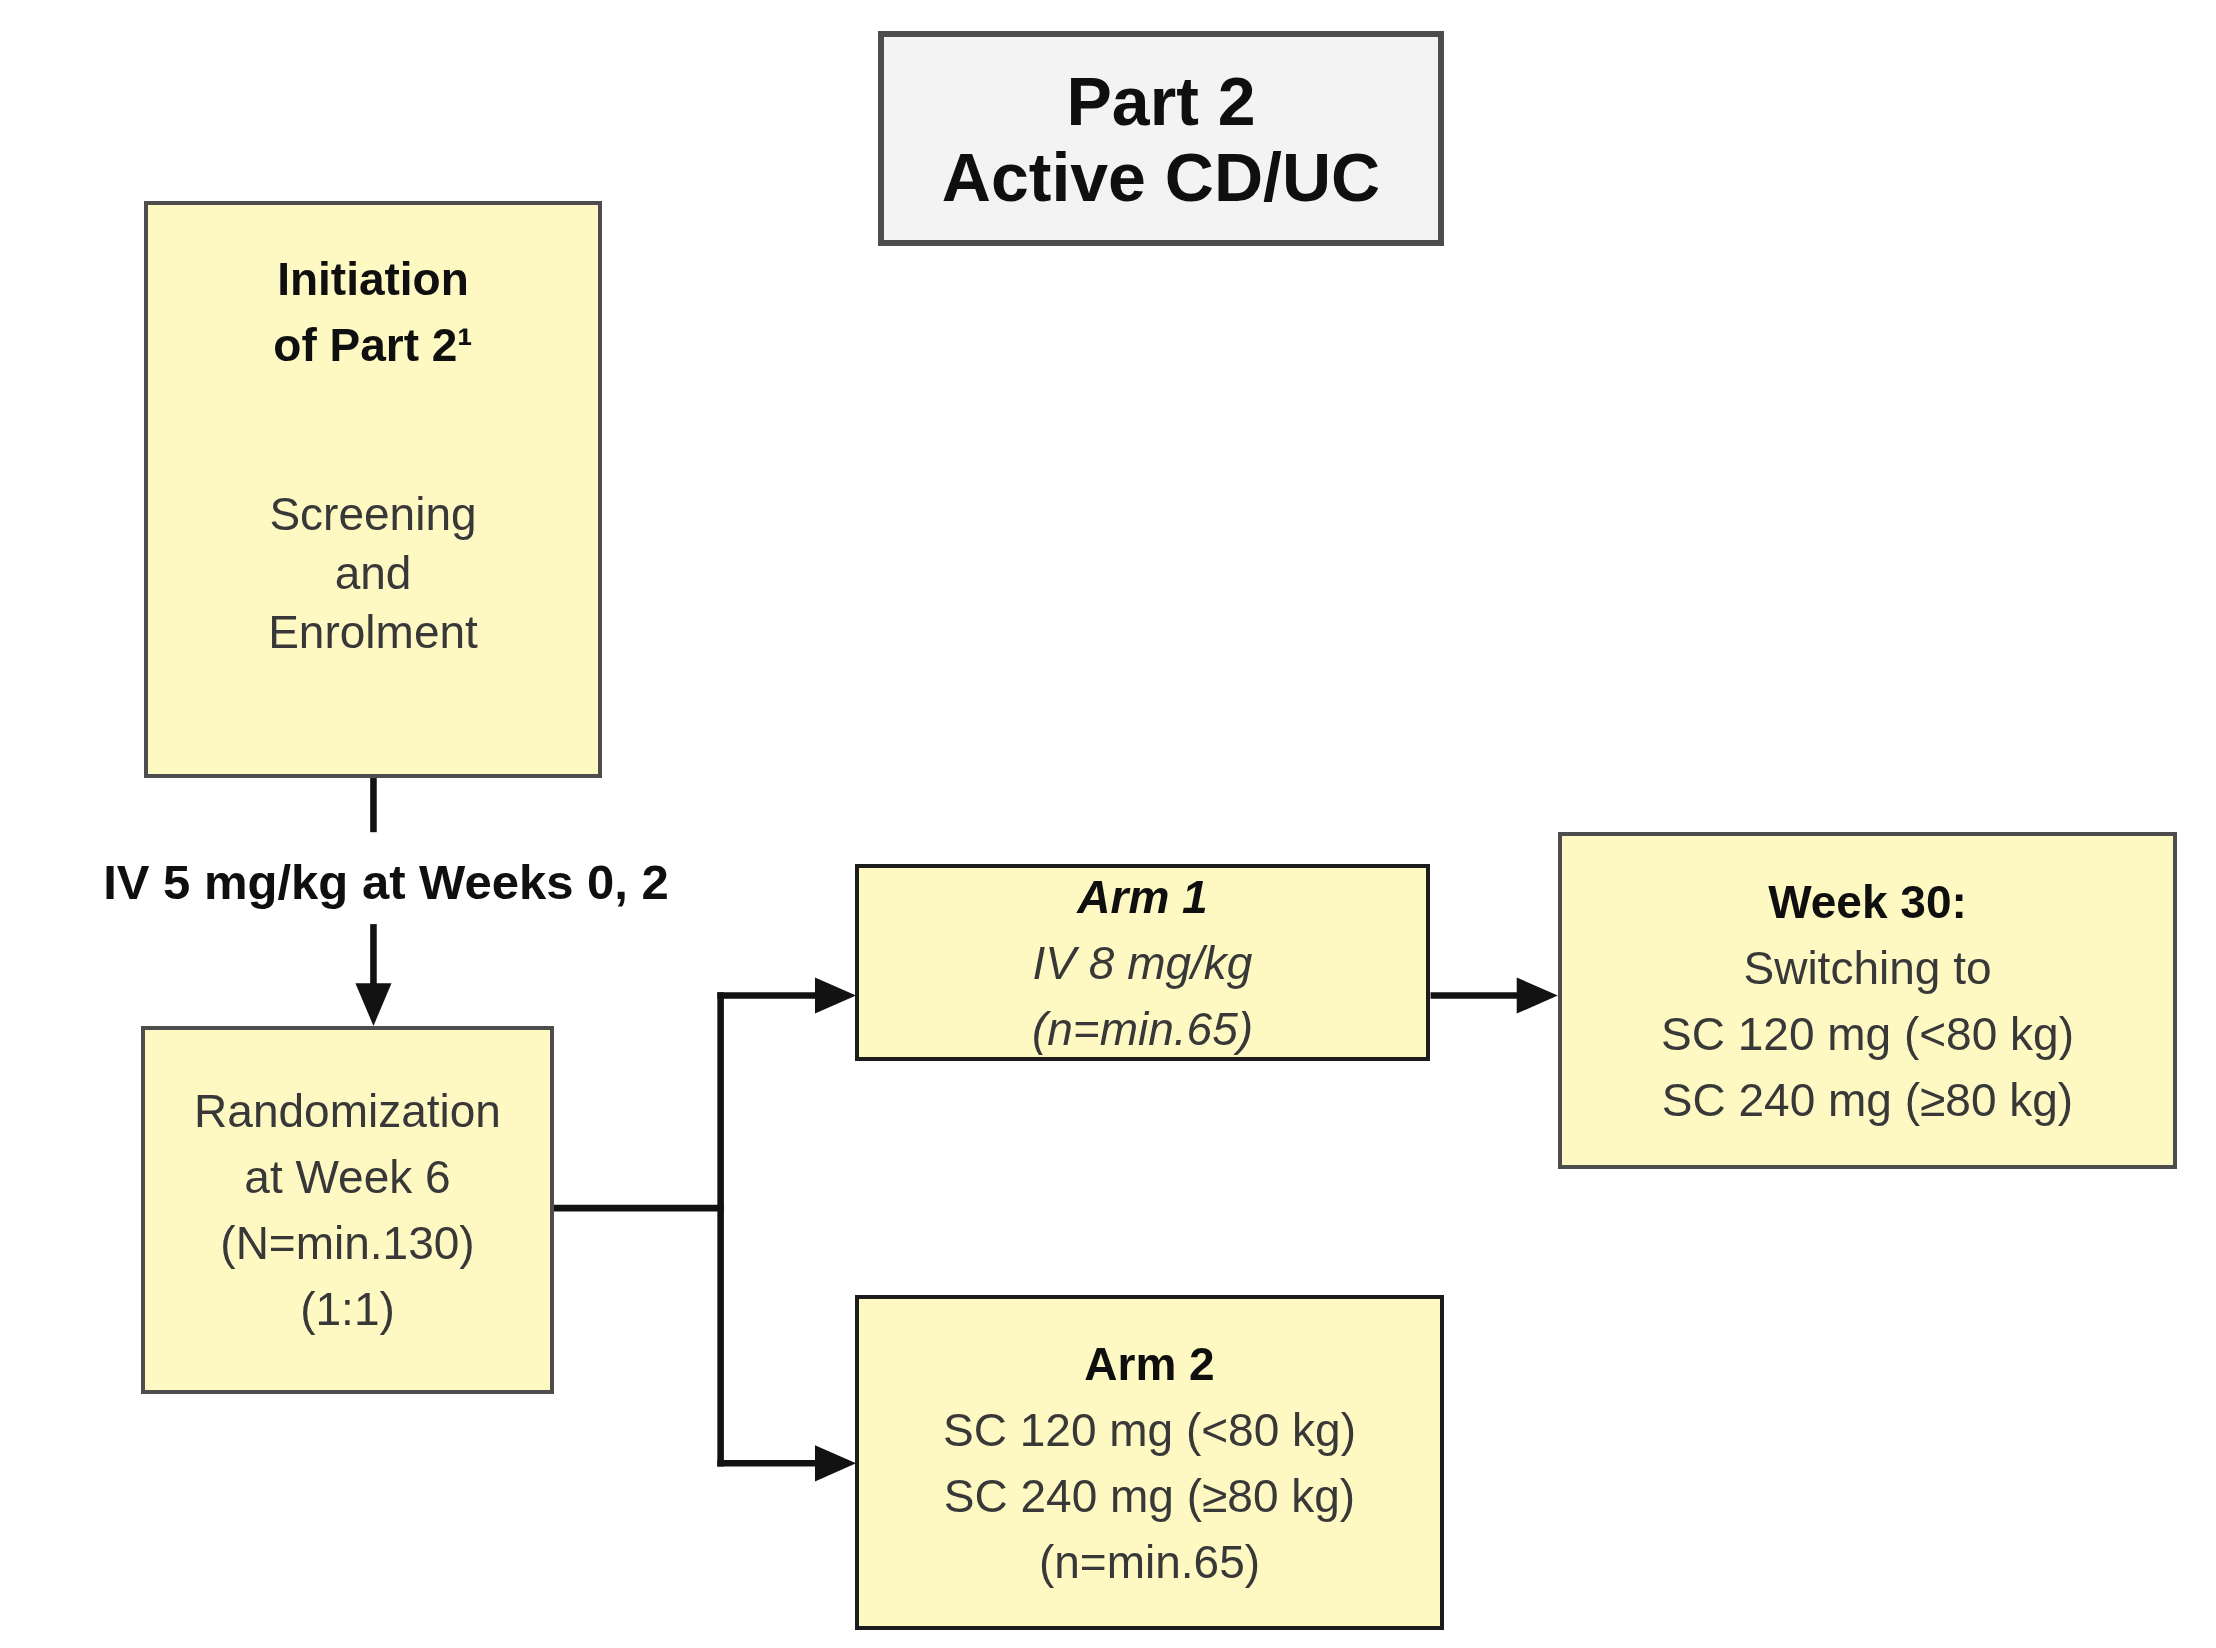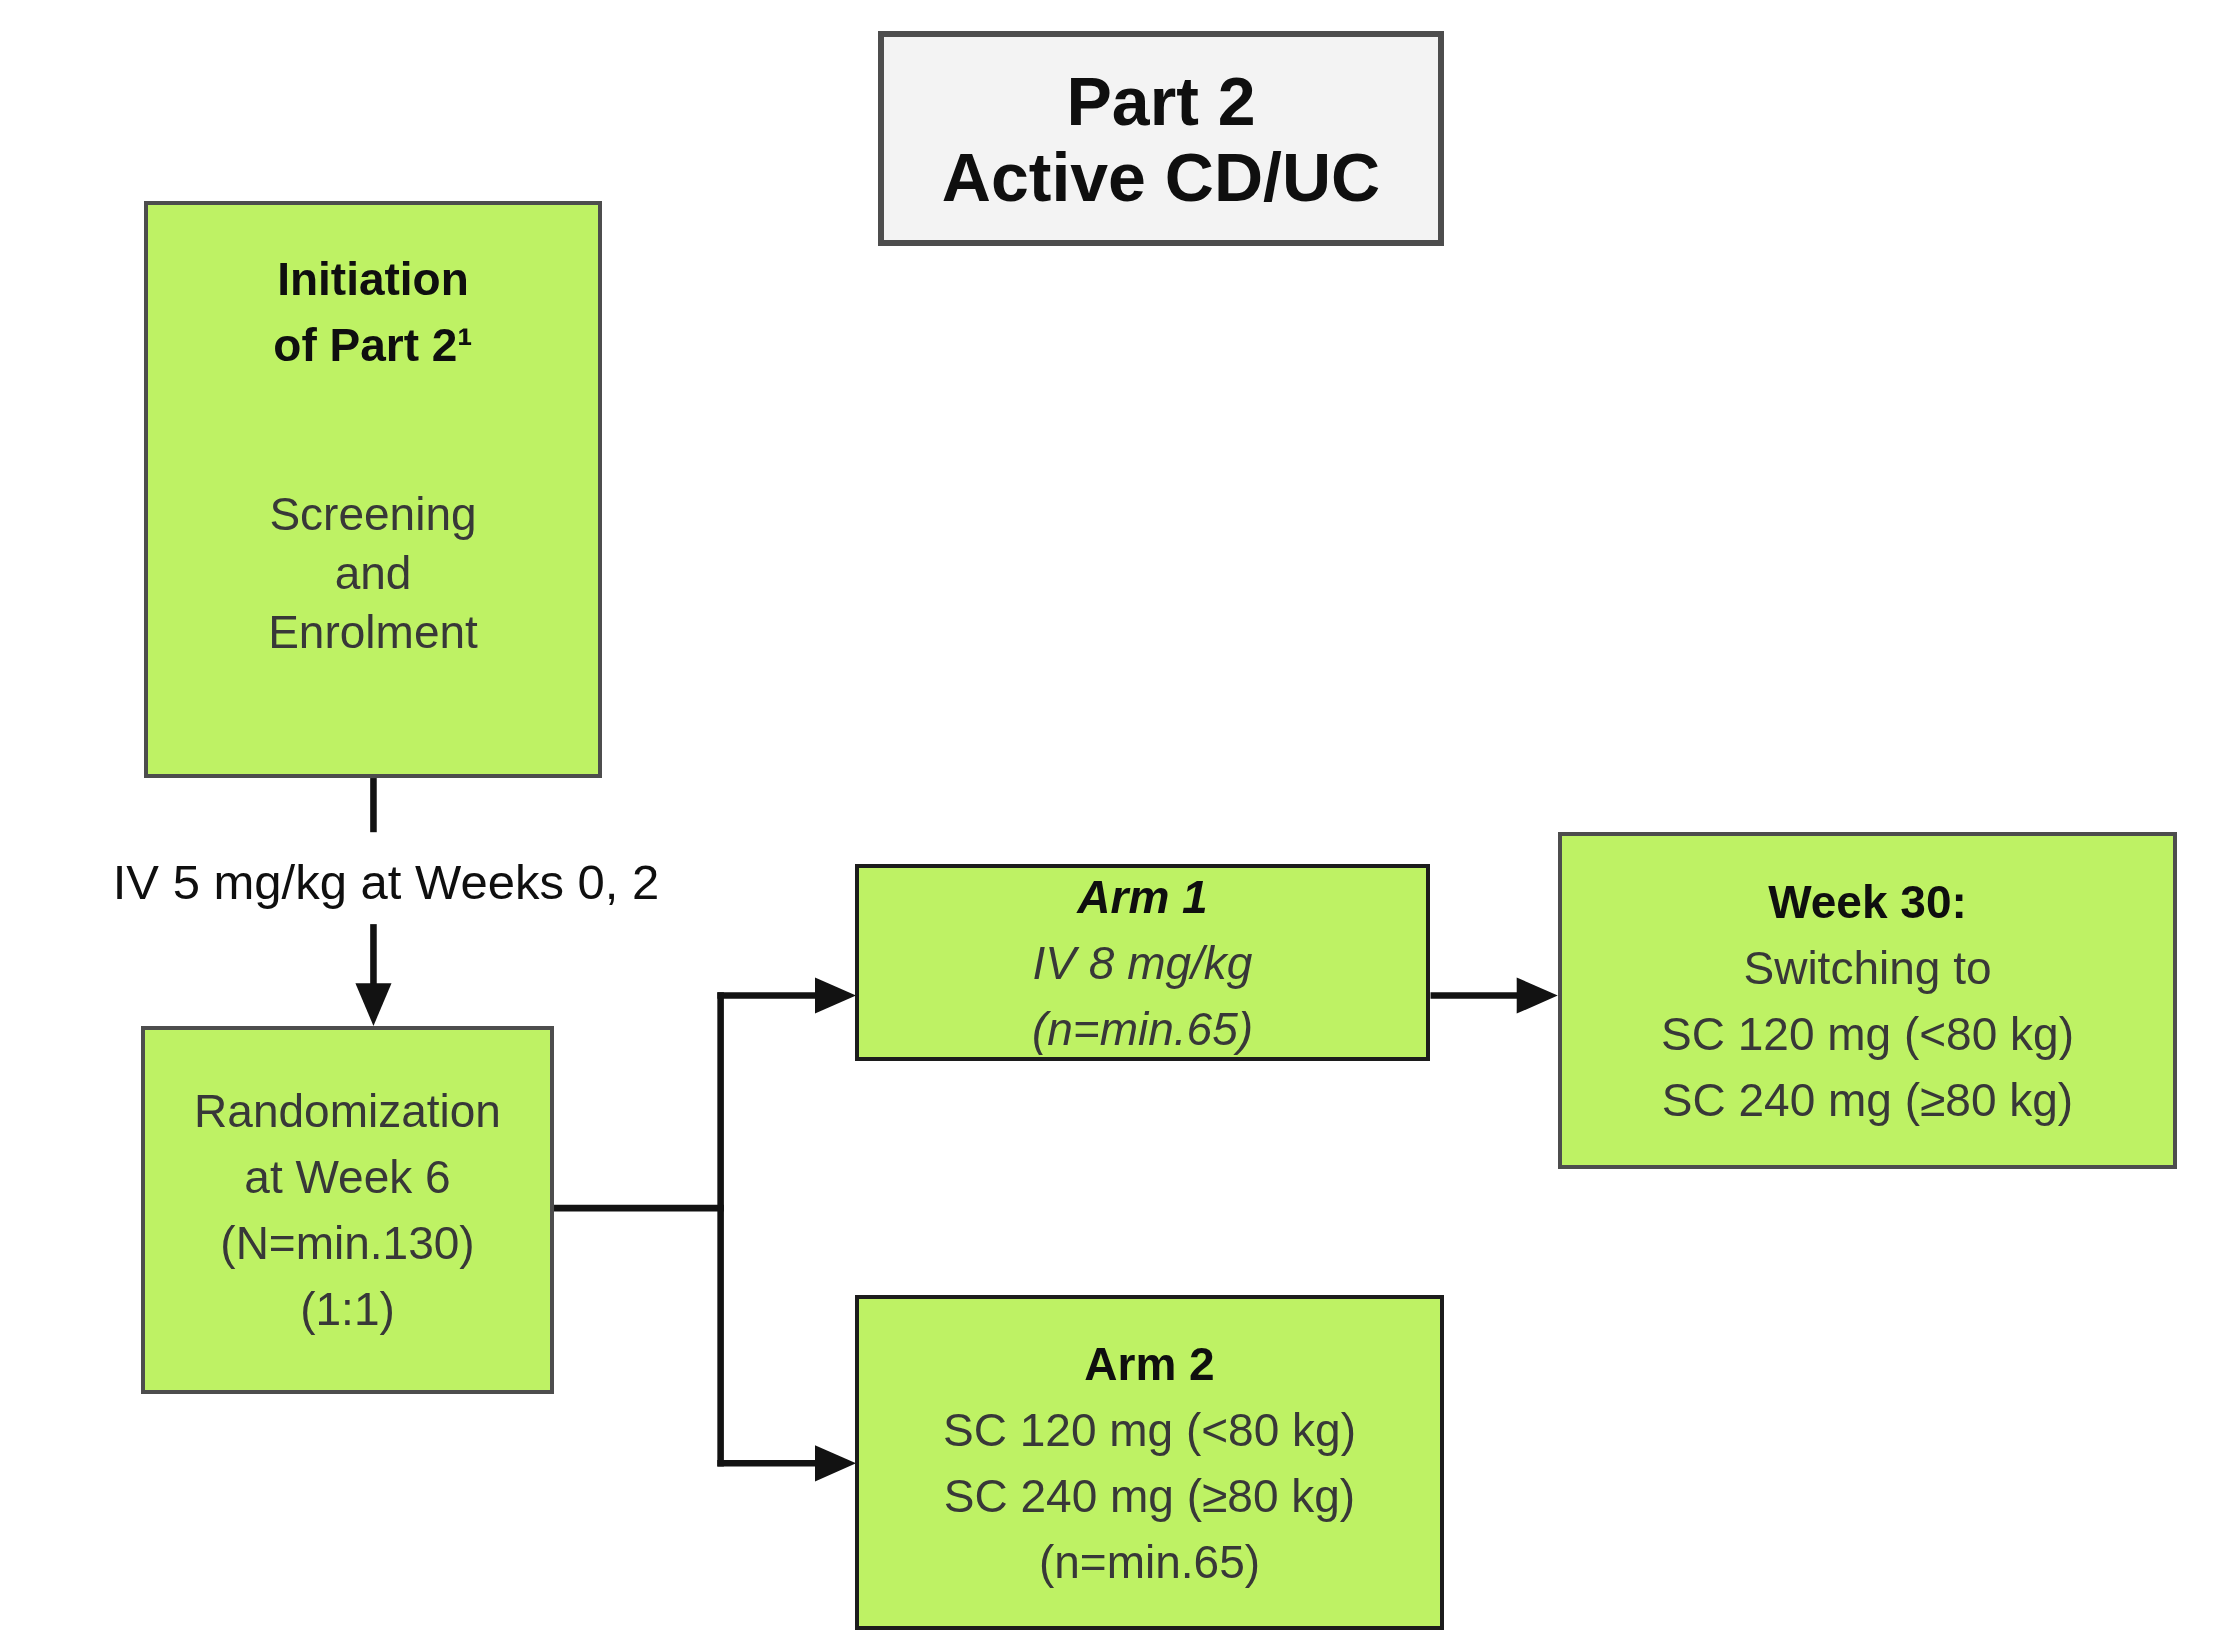--- a/index.html
+++ b/index.html
@@ -28,39 +28,39 @@
   }
   .connectors line{stroke:var(--line);stroke-width:8px;}
   .connectors polygon{fill:var(--line);}
   .box{
     position:absolute;
     display:flex;
     flex-direction:column;
     justify-content:center;
     align-items:center;
     text-align:center;
-    background:#bef264;
+    background:#fef9c3;
     border:4.9px solid var(--border-gray);
   }
   .box--fill{background:var(--header-fill);border-width:6.6px;}
   .box--dark{border-color:var(--border-dark);}
   .txt{
     display:block;
     font-size:46px;
     line-height:66px;
     color:var(--text-body);
     white-space:nowrap;
   }
   .txt--bold{font-weight:bold;color:var(--text-bold);}
   .txt--title{font-size:68px;line-height:76px;}
   .iv-label{
     position:absolute;
     text-align:center;
     font-size:49px;
-    font-weight:normal;
+    font-weight:bold;
     color:var(--text-bold);
     white-space:nowrap;
   }
   .spacer{display:block;}
 </style>
 </head>
 <body>
 
 <div class="canvas">
 

